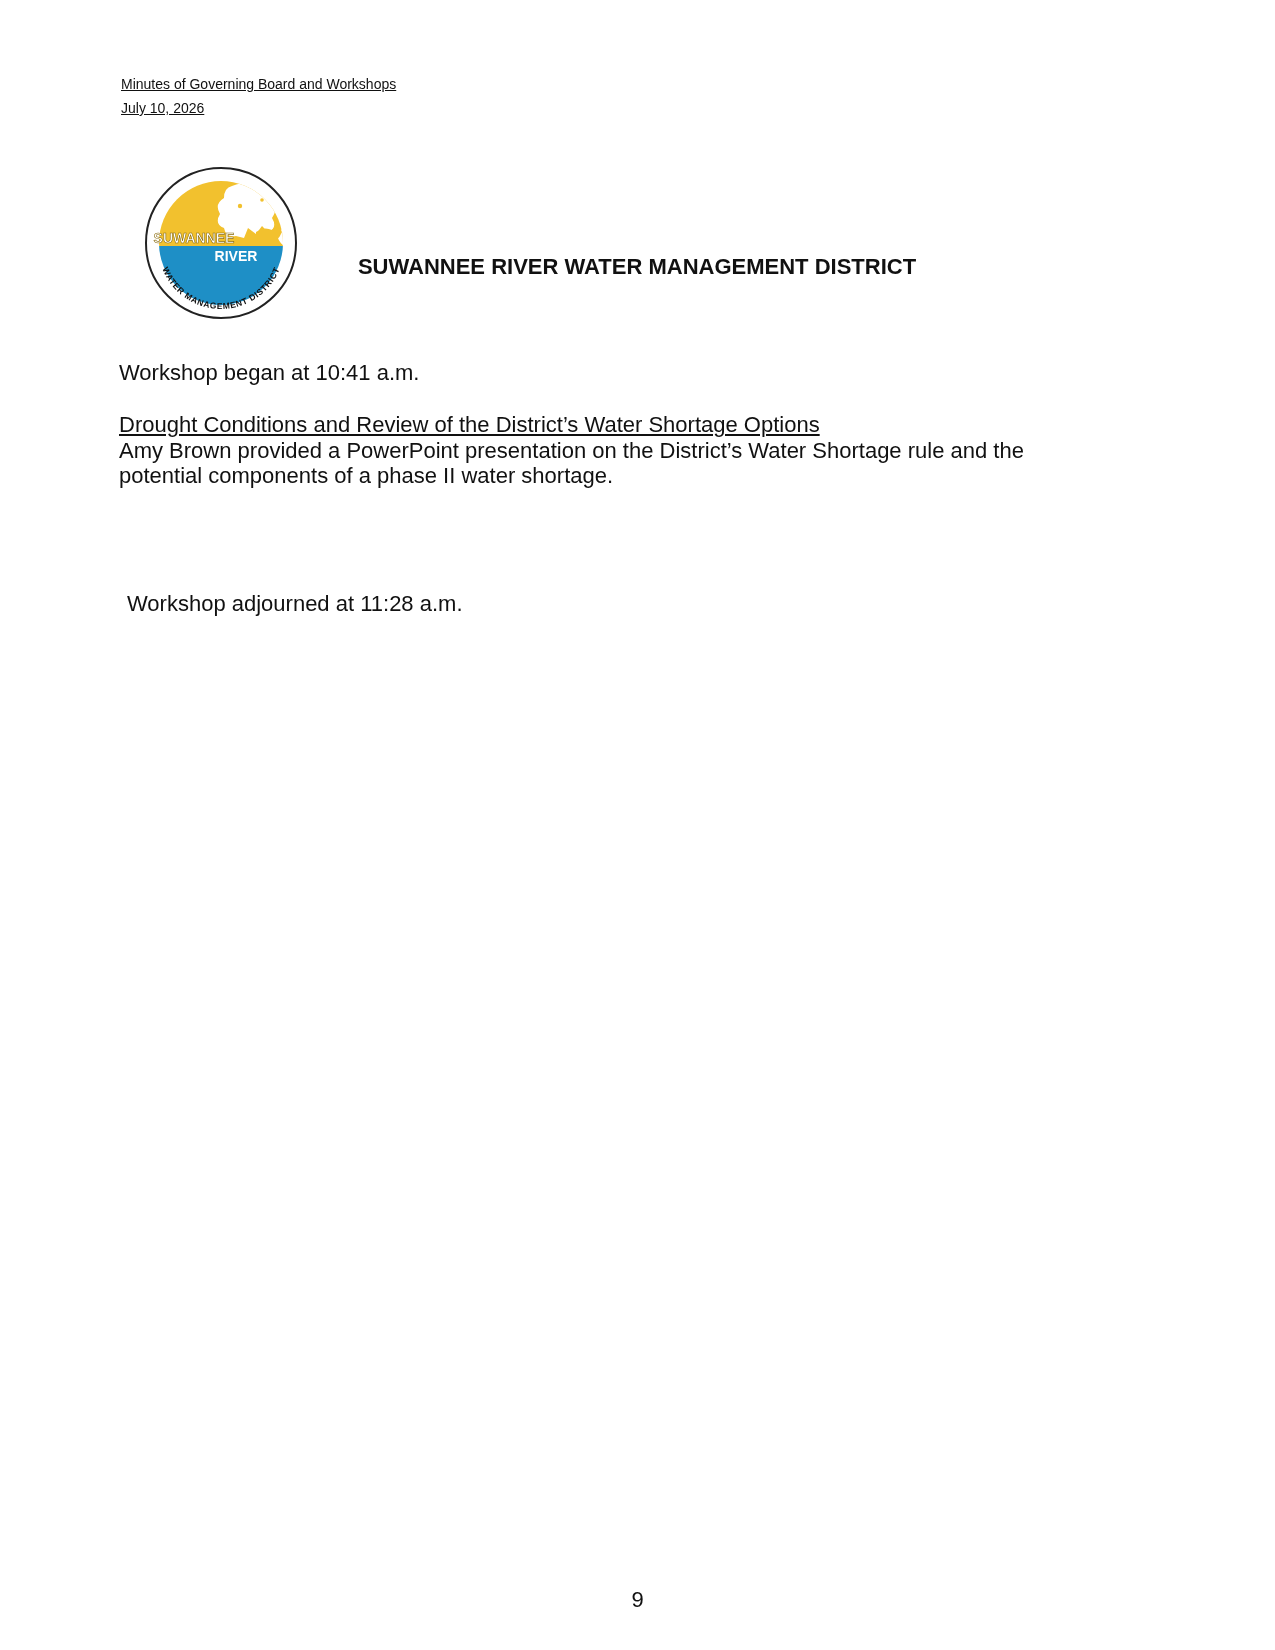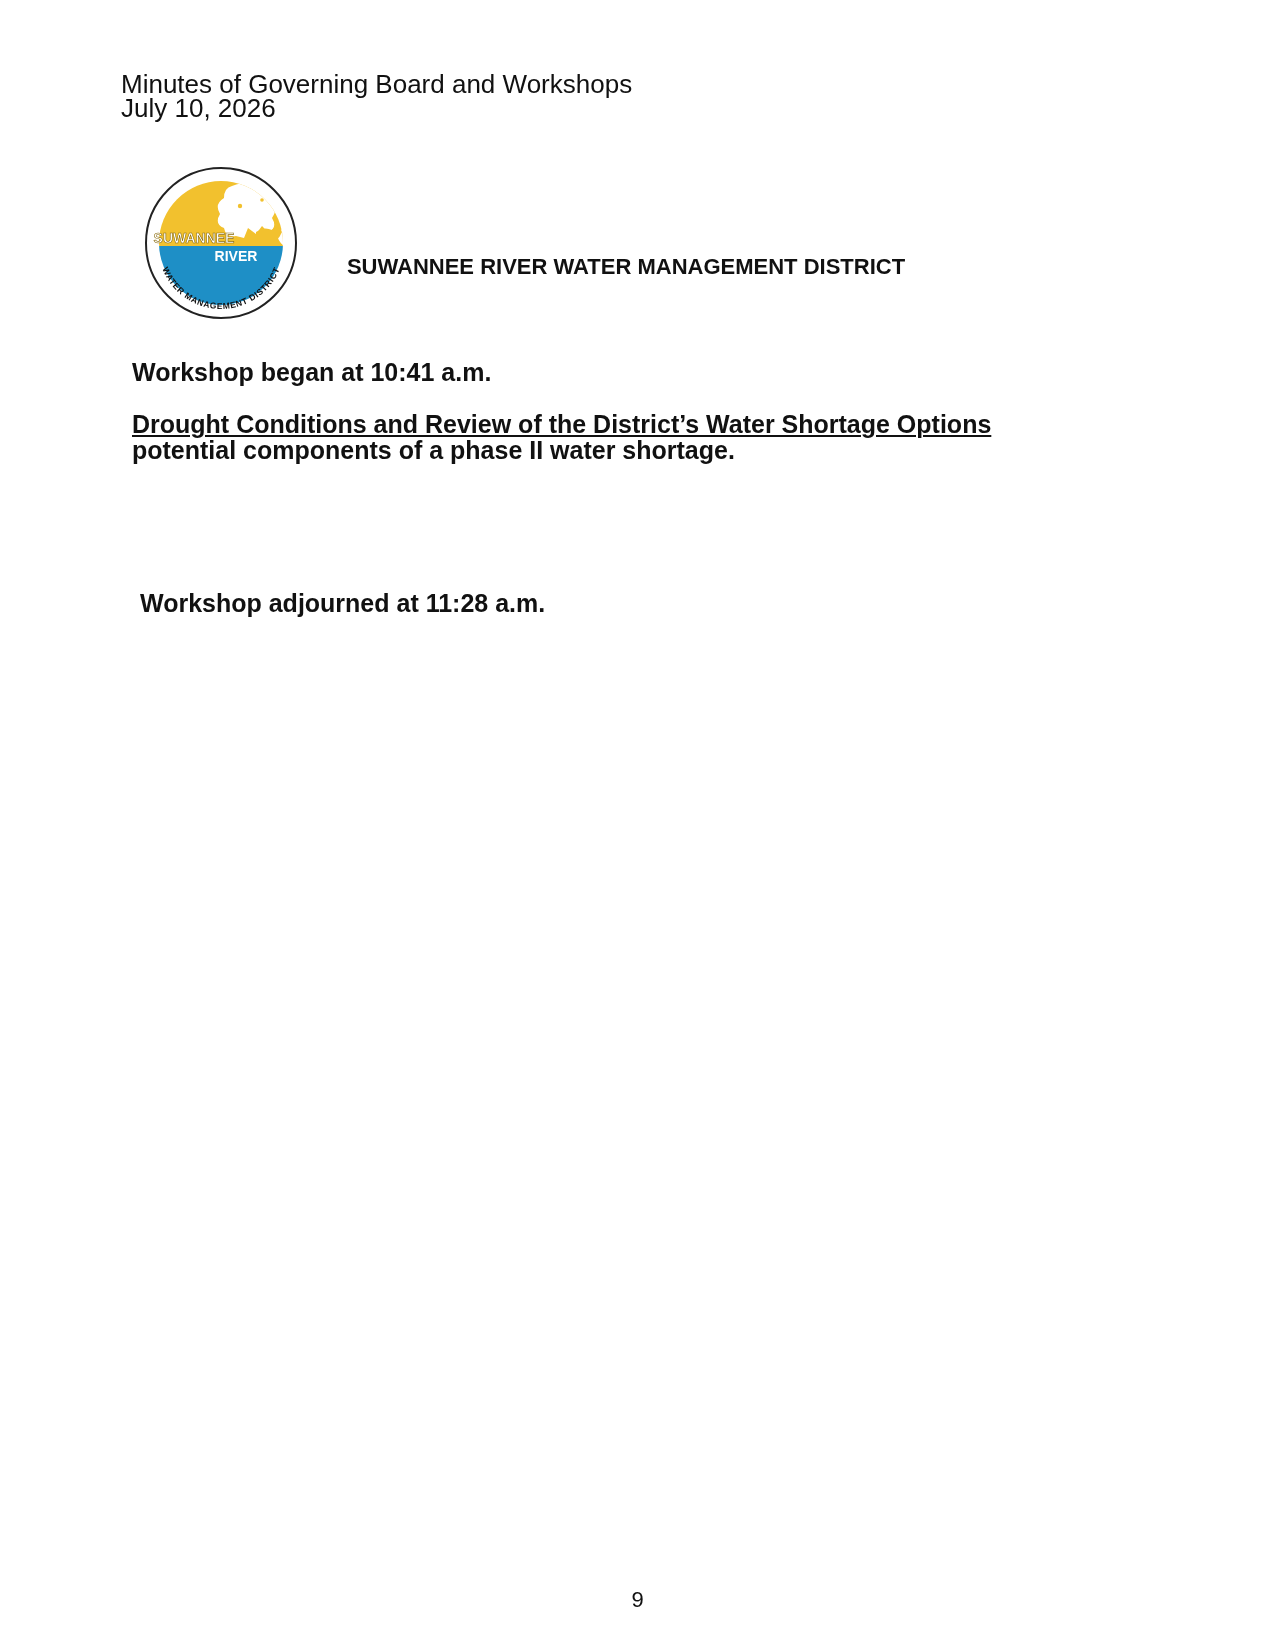--- a/index.html
+++ b/index.html
@@ -12,56 +12,56 @@
       height: 1650px;
       position: relative;
       overflow: hidden;
       font-family: "Liberation Sans", sans-serif;
       color: #111111;
     }
     .page-header {
       position: absolute;
       left: 121px;
       top: 72px;
-      font-size: 26px;
+      font-size: 14px;
       line-height: 24px;
+      text-decoration: underline;
     }
     .page-header div { white-space: nowrap; }
 
     .logo {
       position: absolute;
       left: 144px;
       top: 166px;
       width: 154px;
       height: 154px;
     }
 
     .org-title {
       position: absolute;
-      left: 5px;
+      left: 16px;
       width: 1240px;
       top: 254px;
       text-align: center;
       font-weight: bold;
       font-size: 22px;
       line-height: 26px;
       padding-left: 0;
     }
     .org-title div {
       white-space: nowrap;
       transform: translateX(1px);
     }
 
     .body-text {
       position: absolute;
-      left: 132px;
-      font-size: 25px;
+      left: 119px;
+      font-size: 22px;
       line-height: 25.5px;
       white-space: nowrap;
-      font-weight: bold;
     }
     .began { top: 360px; }
     .section { top: 412px; }
     .section-heading {
       text-decoration: underline;
       text-underline-offset: 2px;
       text-decoration-thickness: 1.5px;
     }
     .adjourned { top: 591px; margin-left: 8px; }
 
@@ -111,18 +111,19 @@
 </div>
 
 <div class="org-title">
   <div>SUWANNEE RIVER WATER MANAGEMENT DISTRICT</div>
 </div>
 
 <div class="body-text began">Workshop began at 10:41 a.m.</div>
 
 <div class="body-text section">
   <div class="section-heading">Drought Conditions and Review of the District’s Water Shortage Options</div>
+  <div>Amy Brown provided a PowerPoint presentation on the District’s Water Shortage rule and the</div>
   <div>potential components of a phase II water shortage.</div>
 </div>
 
 <div class="body-text adjourned">Workshop adjourned at 11:28 a.m.</div>
 
 <div class="page-number">9</div>
 
 </body></html>

